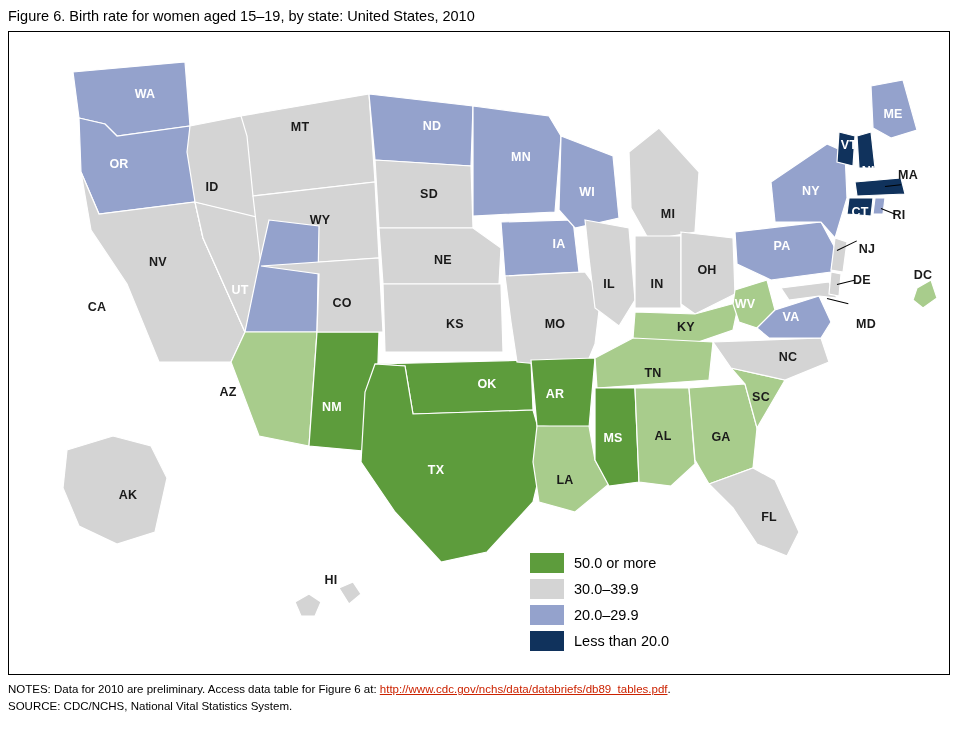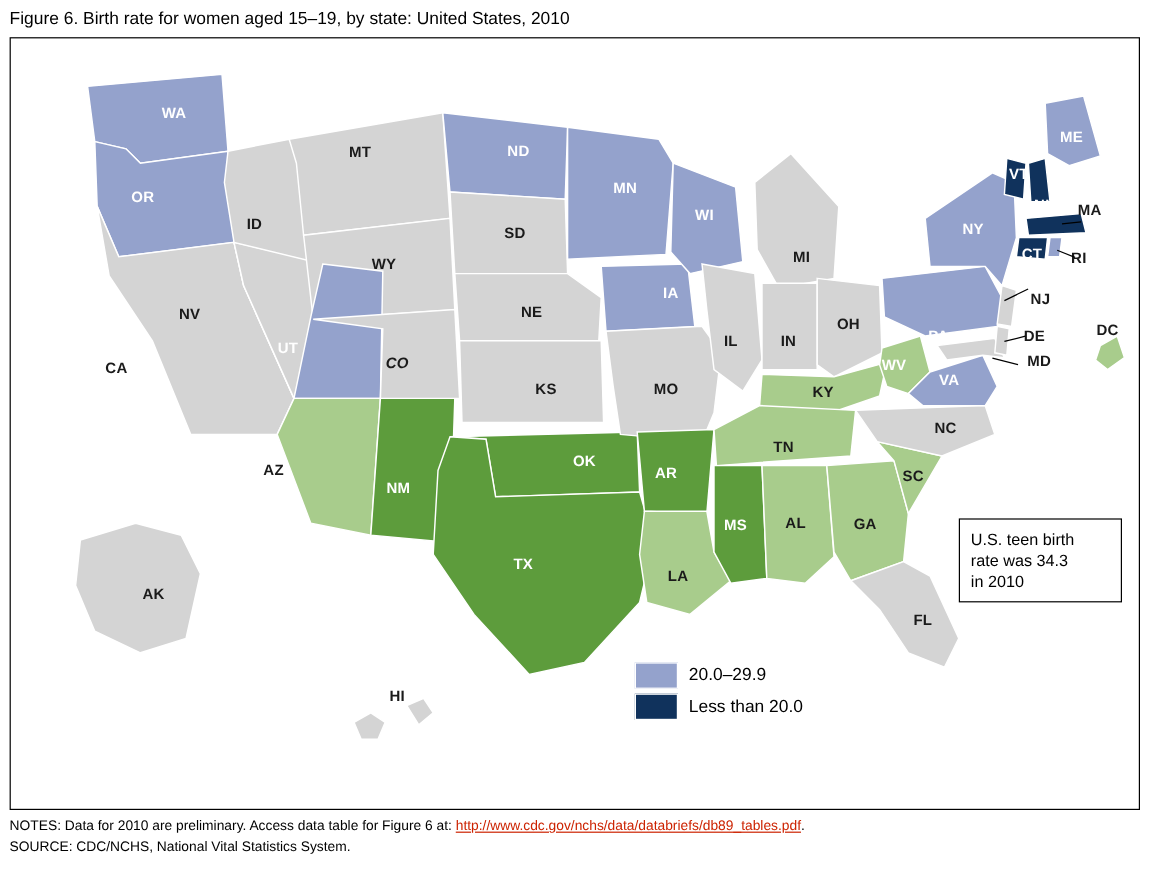--- a/index.html
+++ b/index.html
@@ -93,76 +93,79 @@
       <div class="state-label lbl-dark" style="left: 136px; top: 62px;">WA</div>
       <div class="state-label lbl-dark" style="left: 110px; top: 132px;">OR</div>
       <div class="state-label lbl-light" style="left: 88px; top: 275px;">CA</div>
       <div class="state-label lbl-light" style="left: 149px; top: 230px;">NV</div>
       <div class="state-label lbl-light" style="left: 203px; top: 155px;">ID</div>
       <div class="state-label lbl-light" style="left: 291px; top: 95px;">MT</div>
       <div class="state-label lbl-light" style="left: 311px; top: 188px;">WY</div>
       <div class="state-label lbl-dark" style="left: 231px; top: 258px;">UT</div>
       <div class="state-label lbl-light" style="left: 219px; top: 360px;">AZ</div>
       <div class="state-label lbl-dark" style="left: 311px; top: 375px; padding-left: 24px;">NM</div>
-      <div class="state-label lbl-light" style="left: 322px; top: 271px; font-style: italic;">CO</div>
+      <div class="state-label lbl-light" style="left: 333px; top: 271px;">CO</div>
       <div class="state-label lbl-dark" style="left: 423px; top: 94px;">ND</div>
       <div class="state-label lbl-light" style="left: 420px; top: 162px;">SD</div>
       <div class="state-label lbl-light" style="left: 434px; top: 228px;">NE</div>
       <div class="state-label lbl-light" style="left: 446px; top: 292px;">KS</div>
       <div class="state-label lbl-dark" style="left: 478px; top: 352px;">OK</div>
       <div class="state-label lbl-dark" style="left: 427px; top: 438px;">TX</div>
       <div class="state-label lbl-dark" style="left: 512px; top: 125px;">MN</div>
       <div class="state-label lbl-dark" style="left: 524px; top: 212px; margin-left: 26px;">IA</div>
       <div class="state-label lbl-light" style="left: 546px; top: 292px;">MO</div>
       <div class="state-label lbl-dark" style="left: 546px; top: 362px;">AR</div>
       <div class="state-label lbl-light" style="left: 556px; top: 448px;">LA</div>
-      <div class="state-label lbl-dark" style="left: 578px; top: 147px;">WI</div>
+      <div class="state-label lbl-dark" style="left: 578px; top: 160px;">WI</div>
       <div class="state-label lbl-light" style="left: 600px; top: 252px;">IL</div>
       <div class="state-label lbl-light" style="left: 659px; top: 182px;">MI</div>
       <div class="state-label lbl-light" style="left: 648px; top: 252px;">IN</div>
       <div class="state-label lbl-light" style="left: 698px; top: 238px;">OH</div>
       <div class="state-label lbl-light" style="left: 677px; top: 295px;">KY</div>
       <div class="state-label lbl-light" style="left: 644px; top: 341px;">TN</div>
       <div class="state-label lbl-dark" style="left: 604px; top: 406px;">MS</div>
       <div class="state-label lbl-light" style="left: 654px; top: 404px;">AL</div>
       <div class="state-label lbl-light" style="left: 712px; top: 405px;">GA</div>
       <div class="state-label lbl-light" style="left: 752px; top: 365px;">SC</div>
       <div class="state-label lbl-light" style="left: 779px; top: 325px;">NC</div>
       <div class="state-label lbl-light" style="left: 760px; top: 485px;">FL</div>
       <div class="state-label lbl-dark" style="left: 736px; top: 272px;">WV</div>
       <div class="state-label lbl-dark" style="left: 782px; top: 285px;">VA</div>
-      <div class="state-label lbl-light" style="left: 857px; top: 269px;">MD</div>
+      <div class="state-label lbl-light" style="left: 857px; top: 292px;">MD</div>
       <div class="state-label lbl-light" style="left: 853px; top: 248px;">DE</div>
       <div class="state-label lbl-light" style="left: 914px; top: 243px;">DC</div>
-      <div class="state-label lbl-dark" style="left: 773px; top: 214px; margin-top: 34px;">PA</div>
+      <div class="state-label lbl-dark" style="left: 773px; top: 214px;">PA</div>
       <div class="state-label lbl-light" style="left: 858px; top: 217px;">NJ</div>
       <div class="state-label lbl-dark" style="left: 802px; top: 159px;">NY</div>
       <div class="state-label lbl-dark" style="left: 851px; top: 180px;">CT</div>
       <div class="state-label lbl-light" style="left: 890px; top: 183px;">RI</div>
       <div class="state-label lbl-light" style="left: 899px; top: 143px;">MA</div>
       <div class="state-label lbl-dark" style="left: 840px; top: 113px;">VT</div>
       <div class="state-label lbl-dark" style="left: 862px; top: 139px;">NH</div>
       <div class="state-label lbl-dark" style="left: 884px; top: 82px;">ME</div>
       <div class="state-label lbl-light" style="left: 119px; top: 463px;">AK</div>
       <div class="state-label lbl-light" style="left: 322px; top: 548px;">HI</div>
     </div>
 
   <div class="leader" style="left:828px;top:218px;width:22px;height:1px;transform:rotate(-26deg);transform-origin:left center;"></div>
   <div class="leader" style="left:828px;top:252px;width:18px;height:1px;transform:rotate(-14deg);transform-origin:left center;"></div>
   <div class="leader" style="left:818px;top:266px;width:22px;height:1px;transform:rotate(14deg);transform-origin:left center;"></div>
   <div class="leader" style="left:872px;top:176px;width:16px;height:1px;transform:rotate(22deg);transform-origin:left center;"></div>
   <div class="leader" style="left:876px;top:154px;width:16px;height:1px;transform:rotate(-6deg);transform-origin:left center;"></div>
 
-  <div id="callout">
-    <div>U.S. teen birth</div>
-    <div>rate was 34.3</div>
-    <div>in 2010</div>
-  </div>
 
   <div id="legend">
+      <div class="legend-row">
+        <span class="swatch" style="background: rgb(93, 156, 60);"></span>
+        <span class="legend-text">50.0 or more</span>
+      </div>
+      <div class="legend-row">
+        <span class="swatch" style="background: rgb(212, 212, 212);"></span>
+        <span class="legend-text">30.0–39.9</span>
+      </div>
       <div class="legend-row">
         <span class="swatch" style="background: rgb(148, 162, 204);"></span>
         <span class="legend-text">20.0–29.9</span>
       </div>
       <div class="legend-row">
         <span class="swatch" style="background: rgb(16, 50, 92);"></span>
         <span class="legend-text">Less than 20.0</span>
       </div>
     </div>
 

